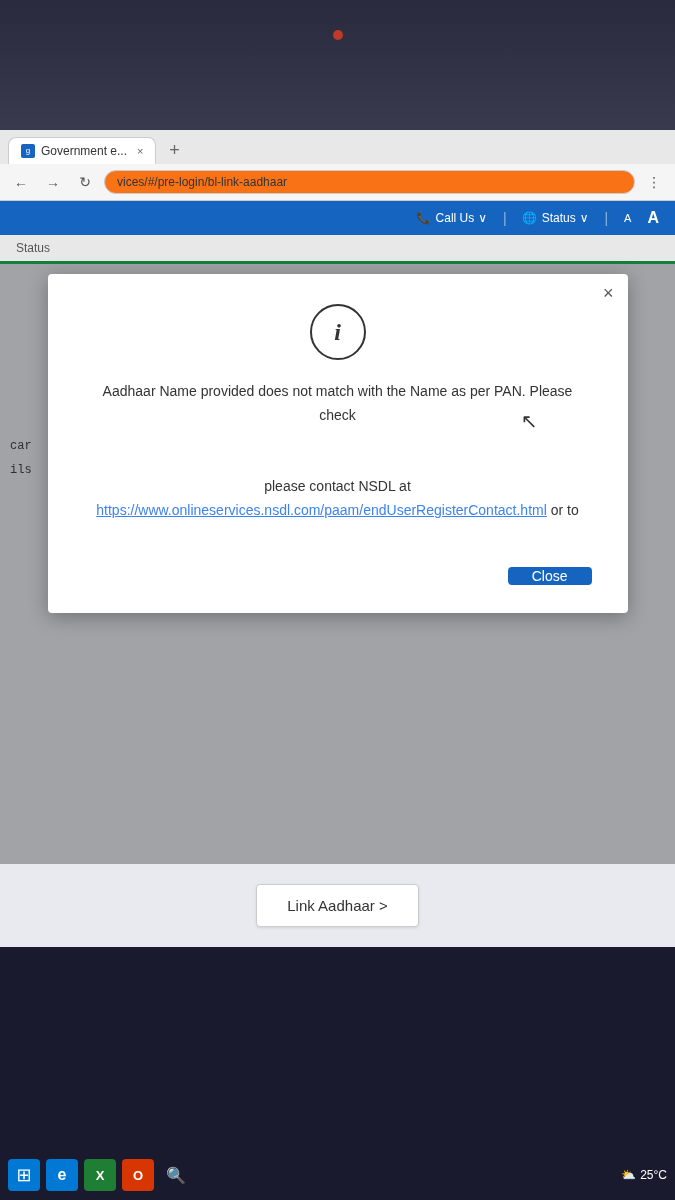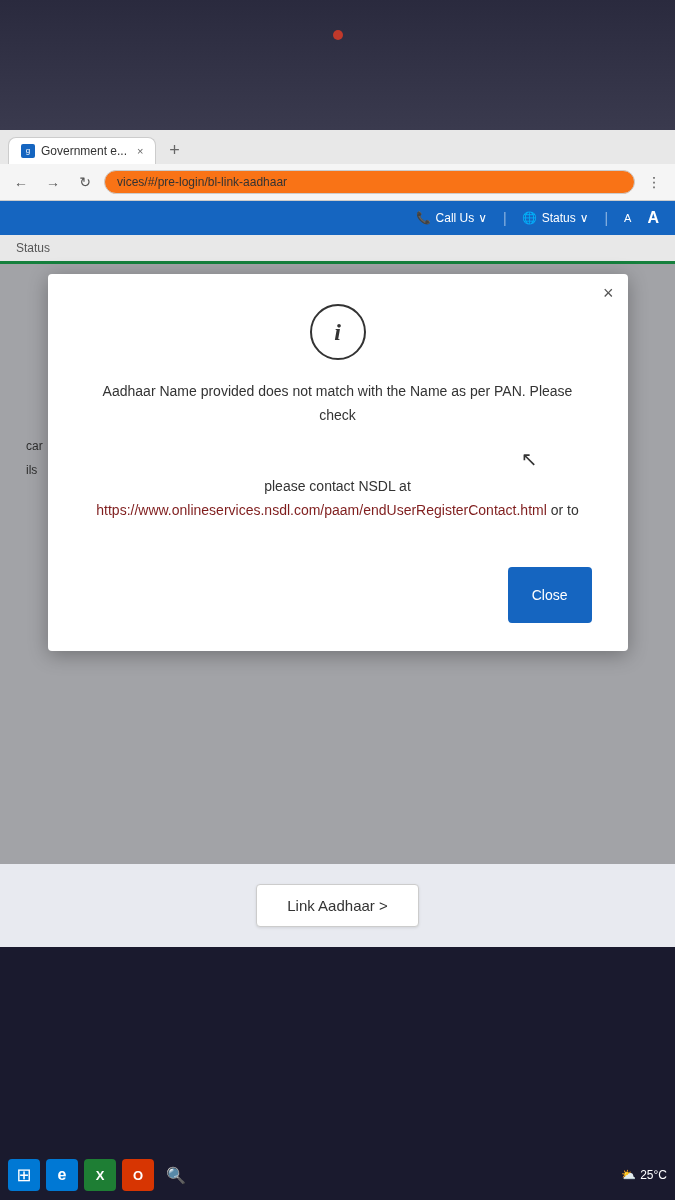--- a/index.html
+++ b/index.html
@@ -226,63 +226,65 @@
 
     .modal-message {
       font-size: 14px;
       color: #333;
       text-align: center;
       line-height: 1.7;
       margin-bottom: 0;
     }
 
     .modal-link {
-      color: #7f1d1d;
+      color: #3b82f6;
+      text-decoration: underline;
       cursor: pointer;
       word-break: break-all;
     }
 
     .modal-close-action {
       display: flex;
       justify-content: flex-end;
       margin-top: 20px;
     }
 
     .close-button {
       background: #1565c0;
       color: white;
       border: none;
       border-radius: 4px;
-      padding: 20px 24px;
+      padding: 1px 24px;
       font-size: 14px;
       cursor: pointer;
       font-weight: 500;
     }
 
     
     .bg-content {
       position: absolute;
       top: 0;
       right: -20px;
       width: 200px;
       padding: 20px 10px;
       font-size: 12px;
       color: #555;
       line-height: 1.8;
     }
 
     .bg-content-left {
       position: absolute;
       top: 160px;
-      left: 16px;
+      left: 0;
       width: 60px;
       padding: 10px;
       font-size: 12px;
       color: #555;
       line-height: 1.8;
+      font-family: Liberation Mono, monospace;
     }
 
     
     .link-aadhaar-area {
       background: #e8eaf0;
       padding: 20px;
       display: flex;
       justify-content: center;
       align-items: center;
     }

